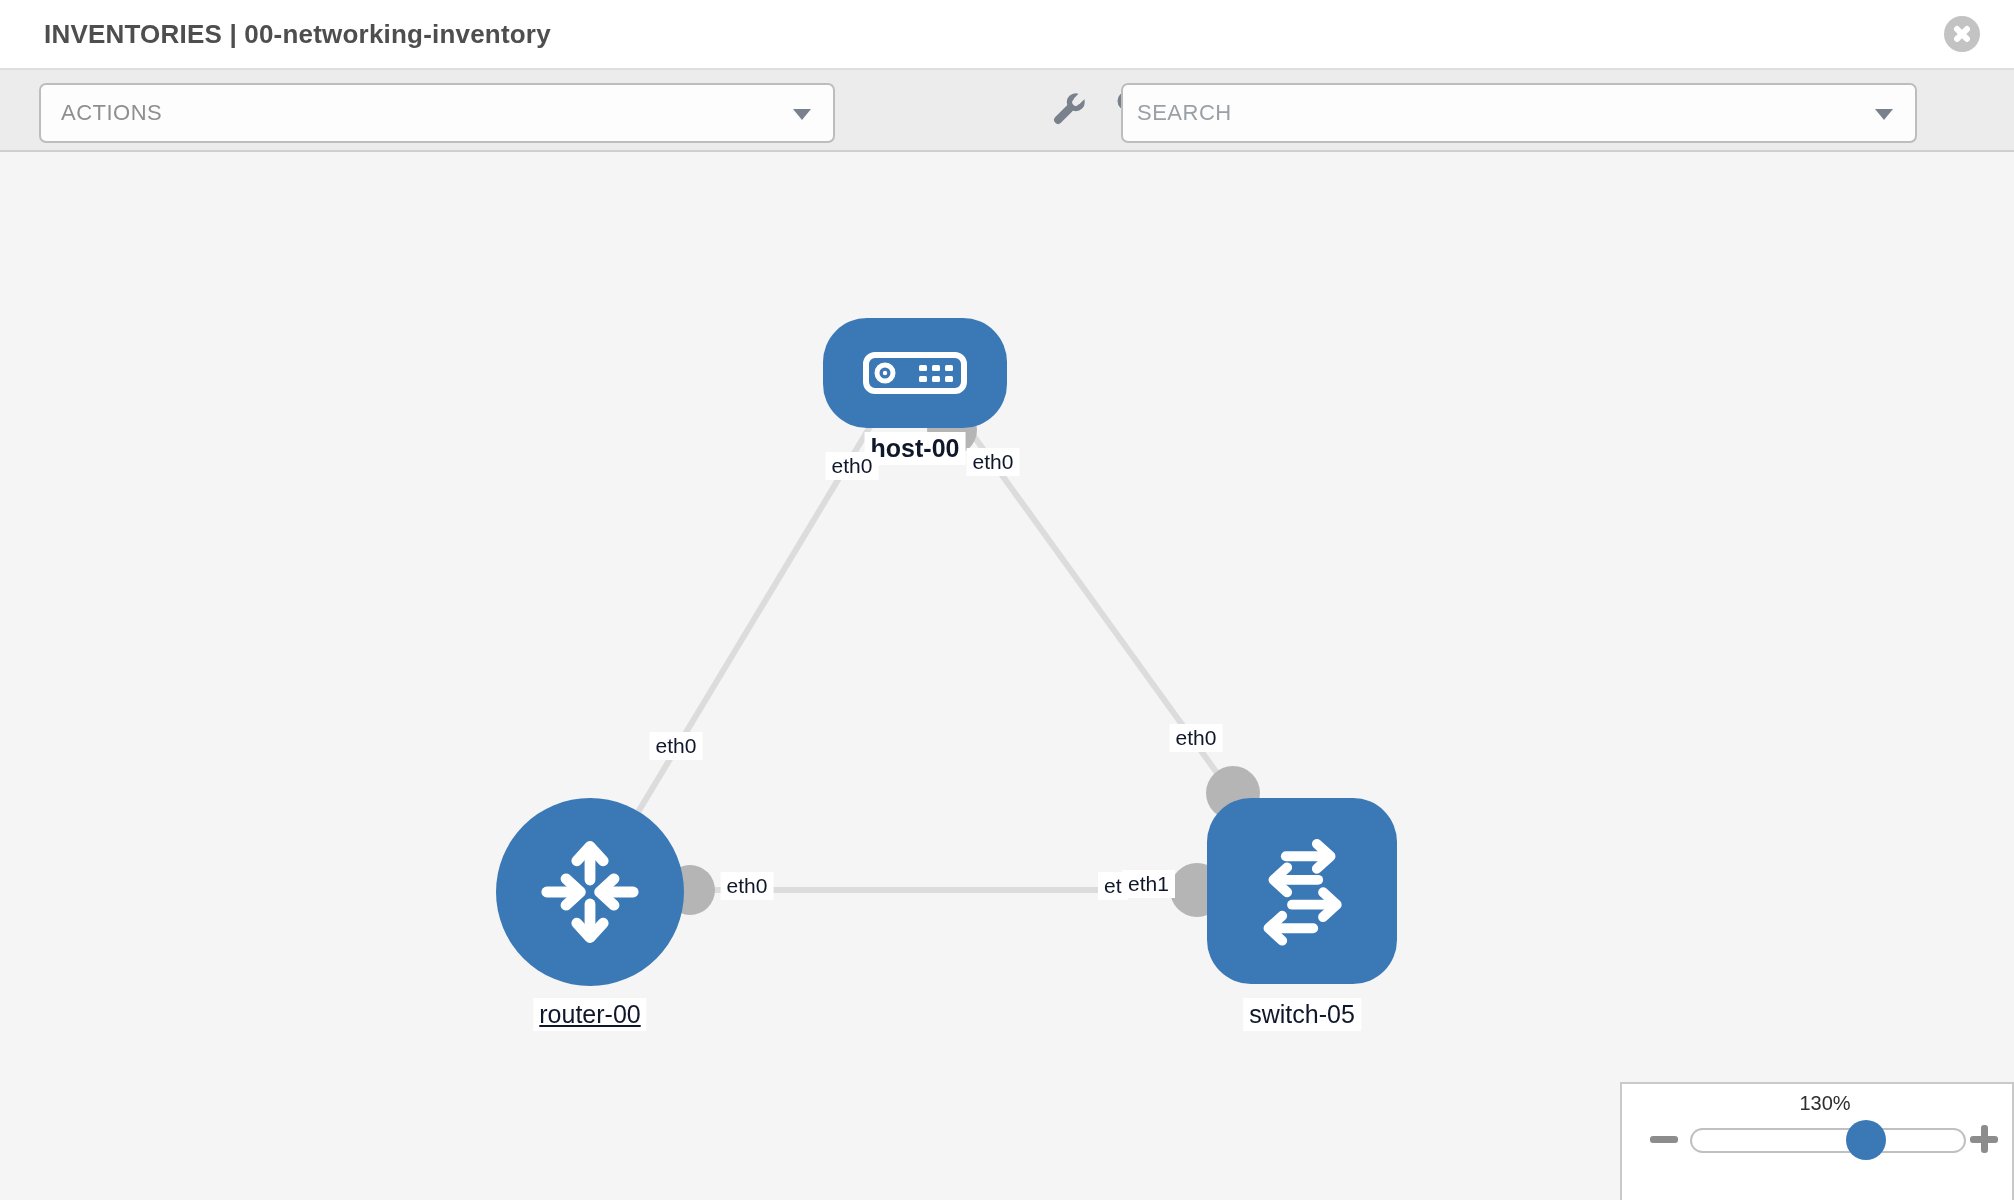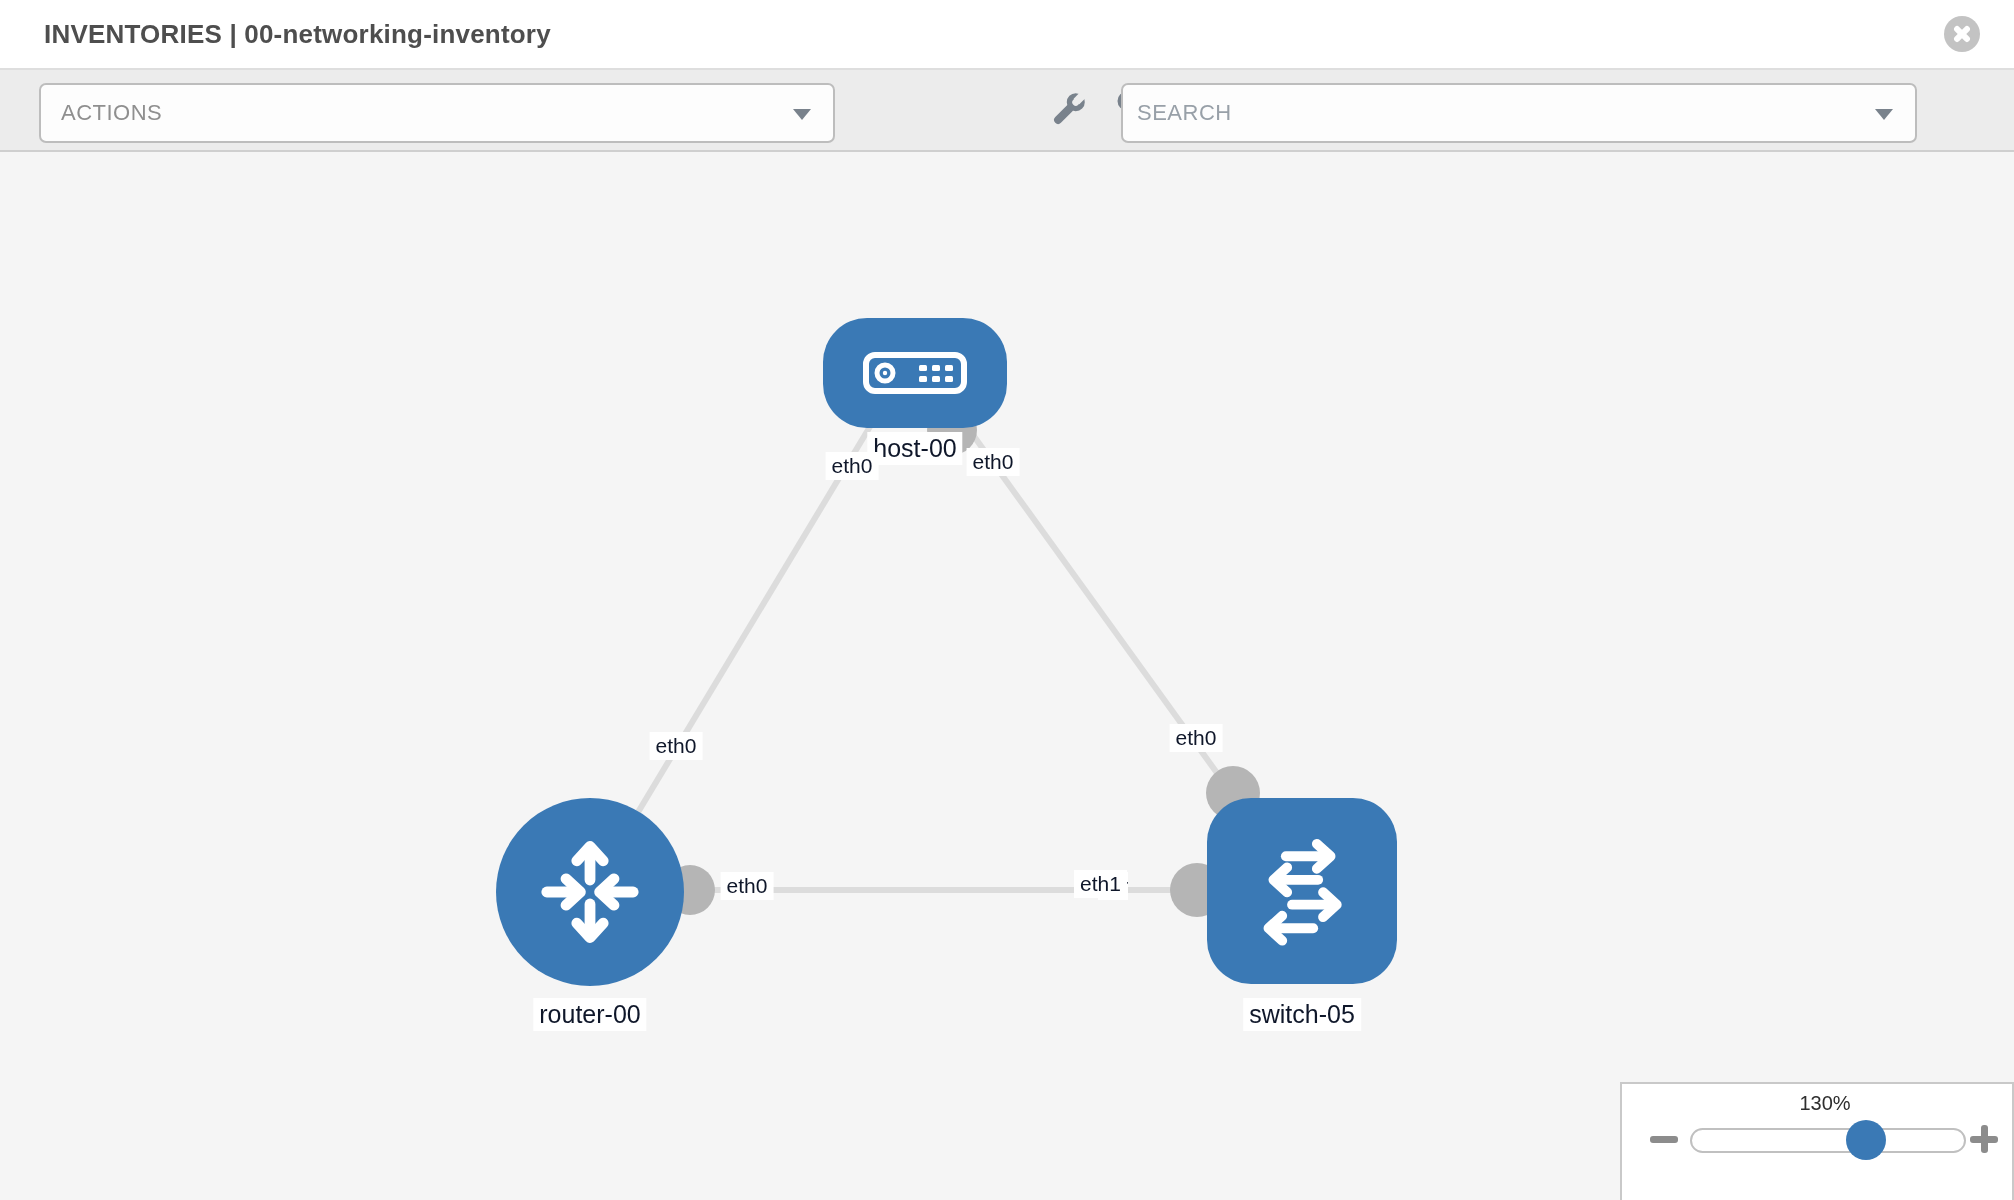--- a/index.html
+++ b/index.html
@@ -192,32 +192,32 @@
         <path d="M63 41 L30 41"></path>
           <path d="M38 31 L27 41 L38 51"></path>
         <path d="M42 61 L75 61"></path>
           <path d="M67 51 L78 61 L67 71"></path>
         <path d="M59 80 L26 80"></path>
           <path d="M34 70 L23 80 L34 90"></path>
       </g>
     </svg>
   </div>
 
-  <div class="chip node-label" style="left:915px;top:280px;">host-00</div>
-  <div class="chip node-label" style="left:590px;top:846px;">router-00</div>
+  <div class="chip node-label" style="left:915px;top:280px;font-weight:bold;">host-00</div>
+  <div class="chip node-label" style="left:590px;top:846px;text-decoration:underline;">router-00</div>
   <div class="chip node-label" style="left:1302px;top:846px;">switch-05</div>
 
   <div class="chip iface-label" style="left:852px;top:300px;">eth0</div>
   <div class="chip iface-label" style="left:993px;top:296px;">eth0</div>
   <div class="chip iface-label" style="left:676px;top:580px;">eth0</div>
   <div class="chip iface-label" style="left:1196px;top:572px;">eth0</div>
   <div class="chip iface-label" style="left:747px;top:720px;">eth0</div>
 
   <div class="chip iface-abs chip-clip" style="left:1098px;top:720px;">eth0</div>
-  <div class="chip iface-abs" style="left:1074px;top:718px;">eth1</div>
+  <div class="chip iface-abs" style="left:1122px;top:718px;">eth1</div>
 </div>
 
 <div class="zoom-panel">
   <div class="zoom-level">130%</div>
   <div class="zoom-minus"></div>
   <div class="zoom-track"></div>
   <div class="zoom-thumb"></div>
   <div class="zoom-plus"></div>
 </div>
 

